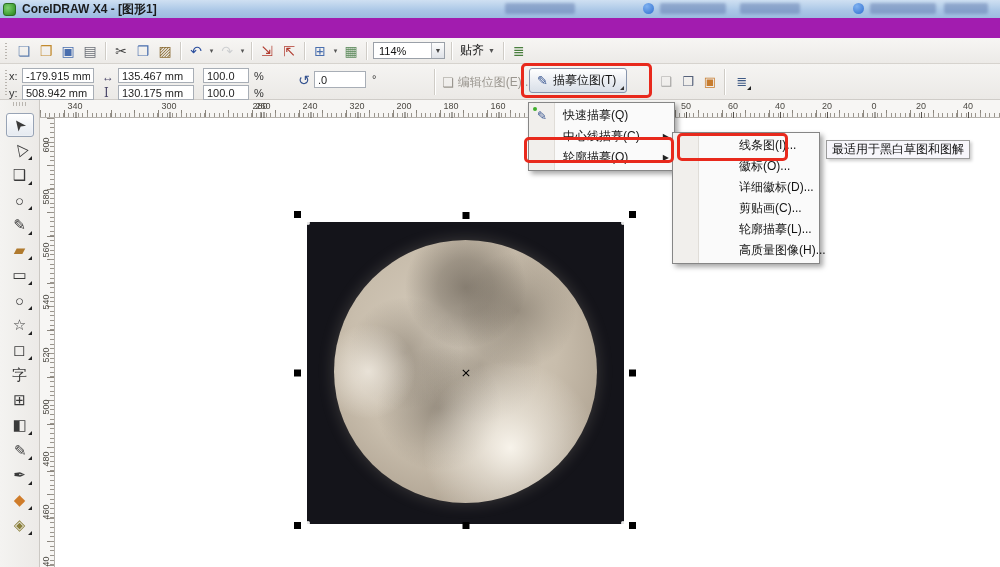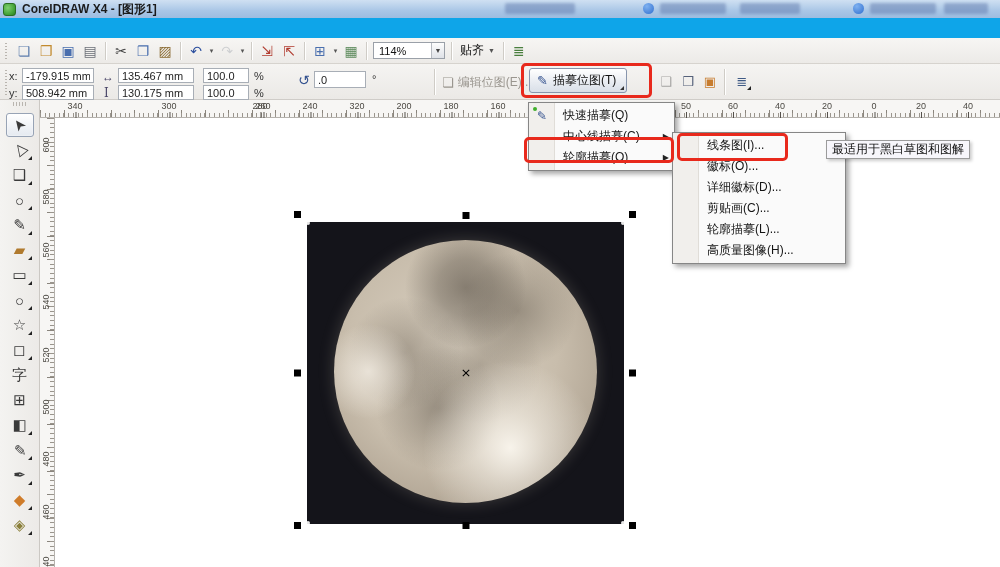--- a/index.html
+++ b/index.html
@@ -1,18 +1,18 @@
 <!DOCTYPE html>
 <html><head>
 <meta charset="utf-8">
 <style>
   * { box-sizing: border-box; margin:0; padding:0; }
   html,body { background:#888; }
   body { font-family:"Liberation Sans","DejaVu Sans",sans-serif; }
-  #app { position:relative; width:1000px; height:567px; background:#0ea5e9; overflow:hidden;
+  #app { position:relative; width:1000px; height:567px; background:#a21caf; overflow:hidden;
          font-size:12px; color:#111; }
 
   
   .titlebar { position:absolute; left:0; top:0; width:1000px; height:18px;
     background:linear-gradient(#cfe0f2,#a9c6e6 60%,#9dbce0); display:flex; align-items:center; }
   .app-icon { width:13px; height:13px; margin:0 6px 0 3px; border-radius:3px;
     background:radial-gradient(circle at 35% 35%, #7ed06f, #3f9e33 70%, #2d7a24); border:1px solid #2c6e22; }
   .title-text { font-weight:bold; font-size:12px; color:#1b1b1b; }
   .blurblock { position:absolute; top:3px; height:11px; border-radius:2px;
     background:rgba(86,114,166,.45); filter:blur(1.5px); }
@@ -130,21 +130,21 @@
   .dropdown .strip { position:absolute; left:0; top:0; bottom:0; width:26px; background:#f1efec;
     border-right:1px solid #e0ddd8; }
   .dd-item { position:relative; height:21px; display:flex; align-items:center; padding-left:34px;
     padding-right:8px; font-size:12px; color:#141414; white-space:nowrap; }
   .dd-item .micon { position:absolute; left:5px; top:3px; width:16px; height:15px; font-size:12px;
     color:#33518e; display:flex; align-items:center; justify-content:center; }
   .dd-item .micon::after { content:""; position:absolute; left:-1px; top:-1px; width:4px; height:4px;
     border-radius:50%; background:#3fae2a; }
   .dd-item .sub { position:absolute; right:5px; font-size:8px; color:#222; }
   #trace-menu { left:528px; top:102px; width:147px; }
-  #outline-submenu { left:672px; top:132px; width:174px; }
+  #outline-submenu { left:672px; top:132px; width:148px;padding-left:32px; }
 
   
   .tooltip { position:absolute; left:826px; top:140px; height:19px; line-height:17px; padding:0 5px;
     background:#f7f6fb; border:1px solid #9b9b9b; box-shadow:2px 2px 3px rgba(0,0,0,.2);
     font-size:12px; color:#111; z-index:70; white-space:nowrap; }
 
   
   .redbox { position:absolute; border:3px solid #e8291c; border-radius:5px; z-index:60; }
   #redbox-trace-button { left:521px; top:63px; width:131px; height:35px; }
   #redbox-outline-trace { left:524px; top:137px; width:150px; height:26px; }

